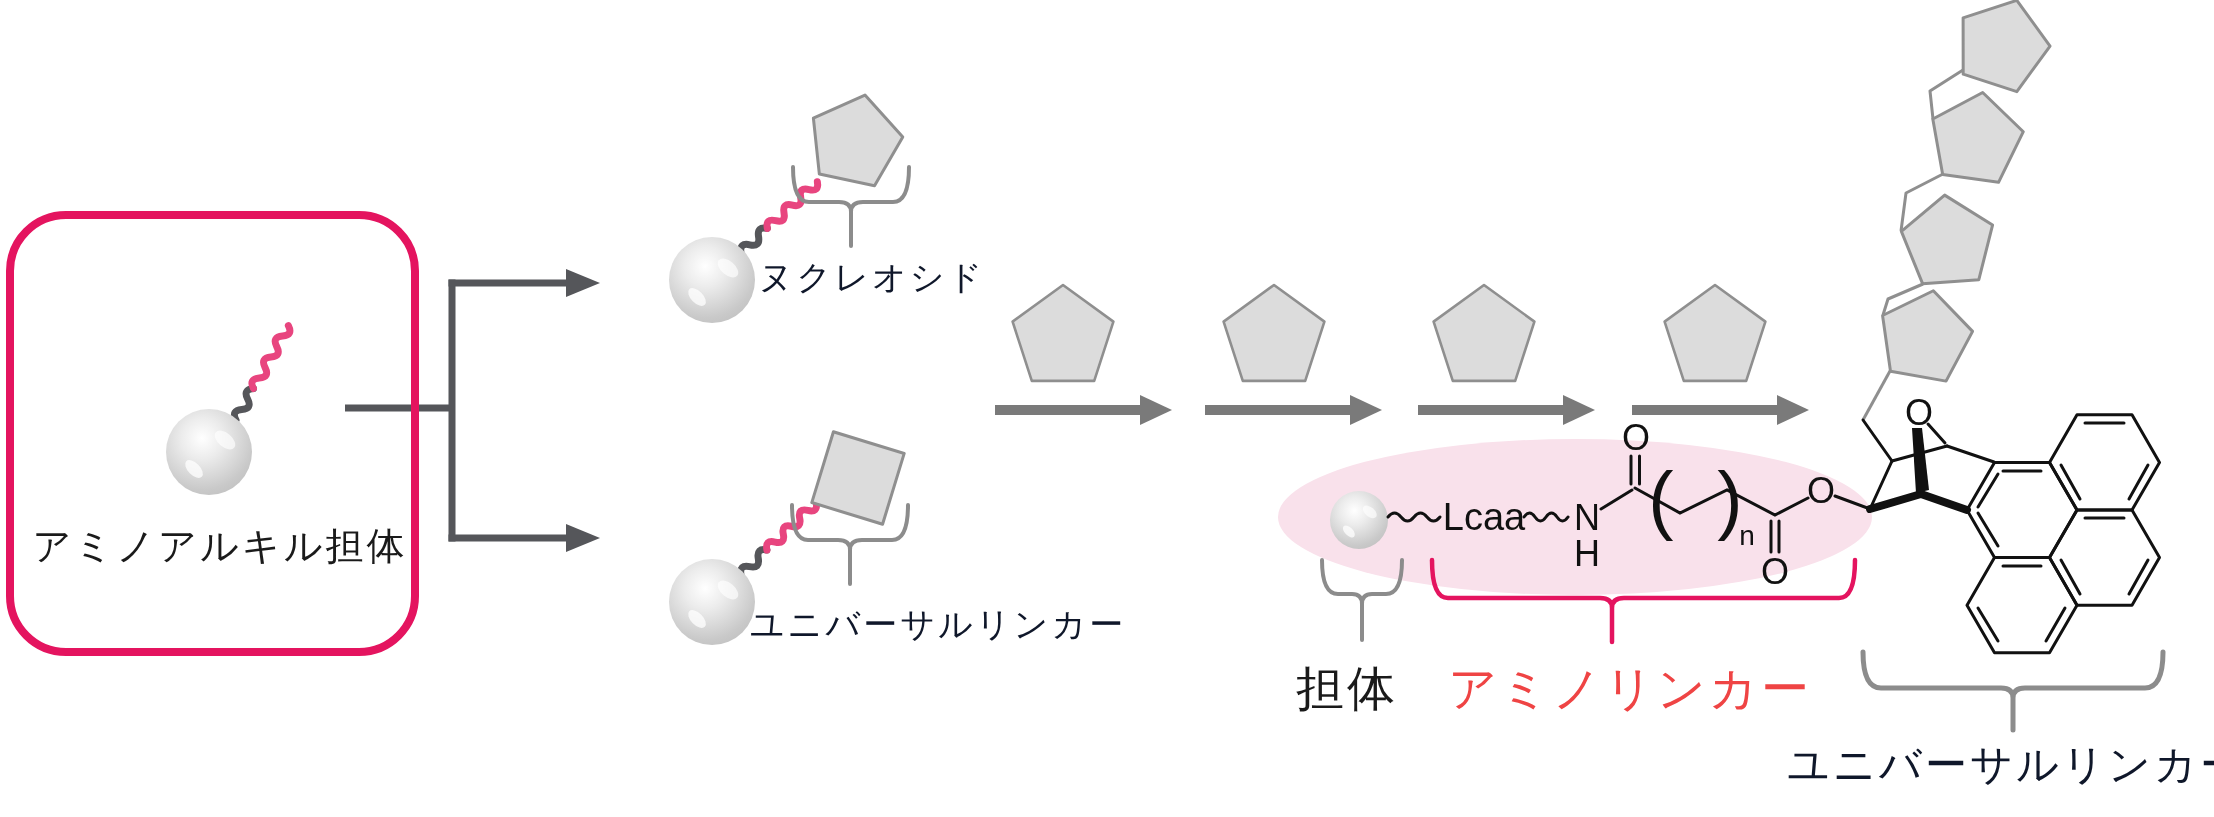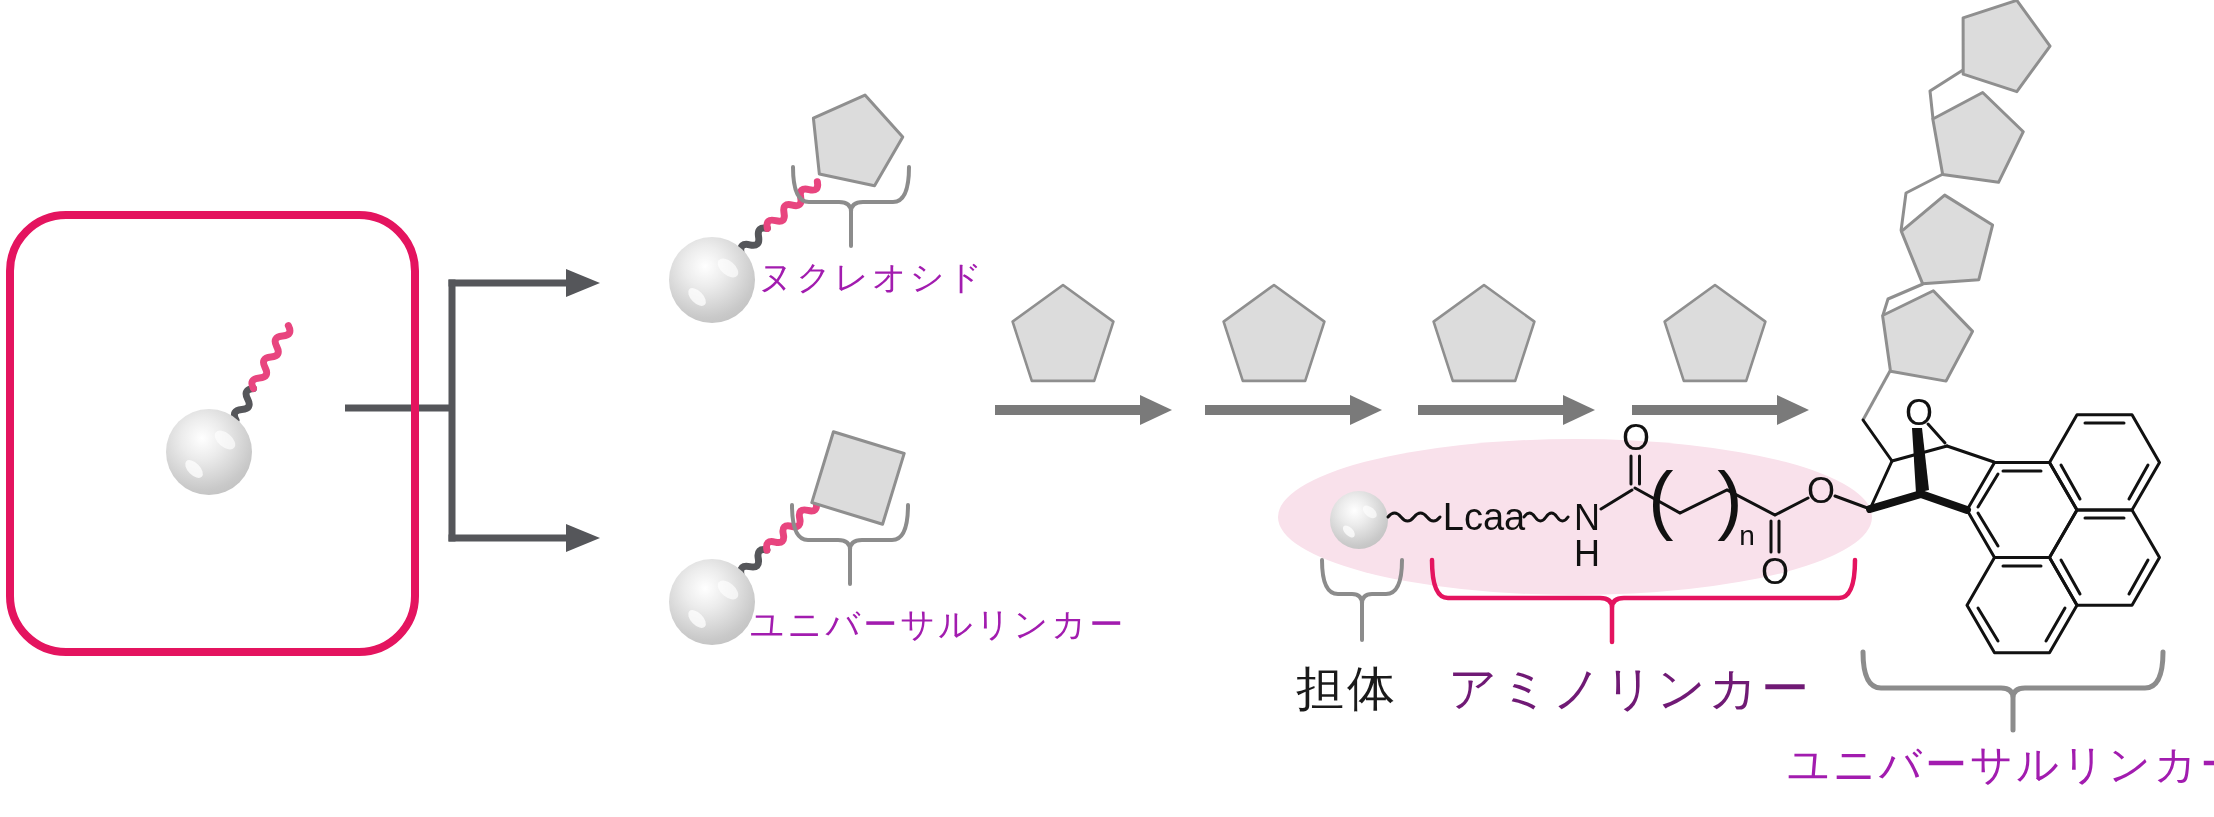--- a/index.html
+++ b/index.html
@@ -2,22 +2,22 @@
 <html><head>
 <meta charset="utf-8">
 <style>
   html,body{margin:0;padding:0;background:#ffffff;}
   #stage{position:relative;width:2214px;height:817px;background:#ffffff;overflow:hidden;
          font-family:"Liberation Sans","DejaVu Sans",sans-serif;}
   #scene{position:absolute;left:0;top:0;width:2214px;height:817px;}
   .jp-label{position:absolute;transform:translate(-50%,-50%);white-space:nowrap;
             letter-spacing:3px;line-height:1;}
   .lbl-black{color:#1a1a1a;}
-  .lbl-gray{color:#a21caf;}
-  .lbl-pink{color:#701a75;}
+  .lbl-gray{color:#0f172a;}
+  .lbl-pink{color:#ef4444;}
   .fs38{font-size:38px;}
   .fs34{font-size:34px;}
   .fs40{font-size:48px;}
   .fs42{font-size:42px;}
   text{font-family:"Liberation Sans","DejaVu Sans",sans-serif;fill:#111111;}
 </style>
 </head>
 <body>
 
 <div id="stage">
@@ -160,18 +160,19 @@
     </g>
     <polygon fill="#111111" points="1912,428 1922,428 1929,490 1916,493"></polygon>
     <text x="1919" y="425" font-size="36" text-anchor="middle">O</text>
   </g>
 
   <path fill="none" stroke="#8c8c8c" stroke-width="4" stroke-linecap="round" d="M1322,560 Q1322,594 1338,594 L1352,594 Q1362,594 1362,604 L1362,640 M1402,560 Q1402,594 1386,594 L1372,594 Q1362,594 1362,604 L1362,640"></path>
   <path fill="none" stroke="#e4145f" stroke-width="4.5" stroke-linecap="round" d="M1432,560 Q1432,598 1448,598 L1600,598 Q1612,598 1612,608 L1612,642 M1855,560 Q1855,598 1839,598 L1624,598 Q1612,598 1612,608 L1612,642"></path>
   <path fill="none" stroke="#8c8c8c" stroke-width="5" stroke-linecap="round" d="M1863,652 Q1863,688 1881,688 L2001,688 Q2013,688 2013,698 L2013,730 M2163,652 Q2163,688 2145,688 L2025,688 Q2013,688 2013,698 L2013,730"></path>
 </svg>
 
+<div class="jp-label lbl-black fs38" style="left:220px;top:546px;">アミノアルキル担体</div>
 <div class="jp-label lbl-gray fs34" style="left:872px;top:277px;">ヌクレオシド</div>
 <div class="jp-label lbl-gray fs34" style="left:938px;top:624px;">ユニバーサルリンカー</div>
 <div class="jp-label lbl-black fs40" style="left:1347px;top:689px;">担体</div>
 <div class="jp-label lbl-pink fs40" style="left:1630px;top:689px;">アミノリンカー</div>
 <div class="jp-label lbl-gray fs42" style="left:2016px;top:765px;">ユニバーサルリンカー</div>
 </div>
 
 </body></html>

